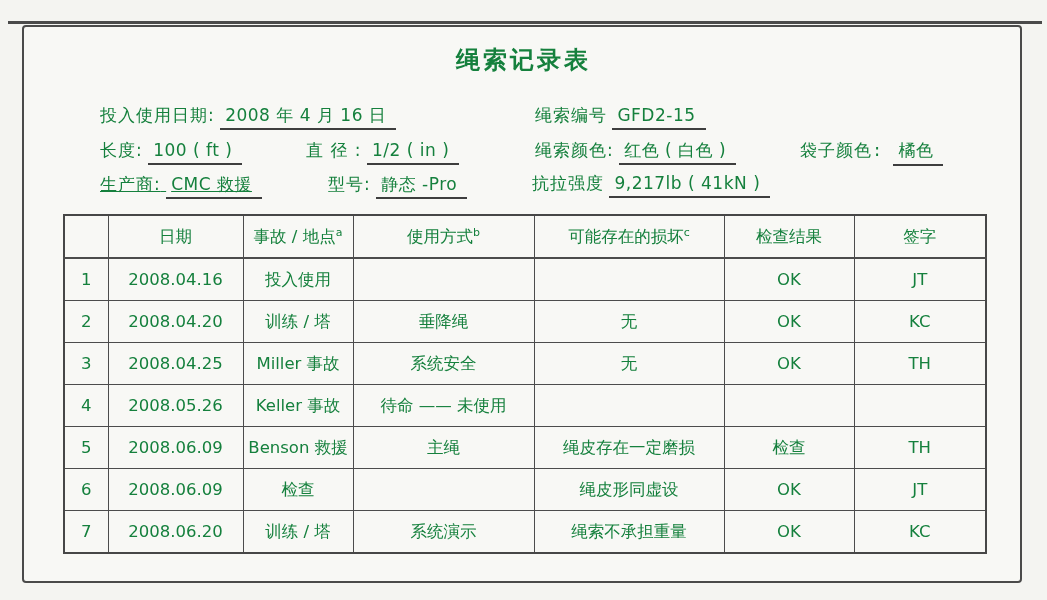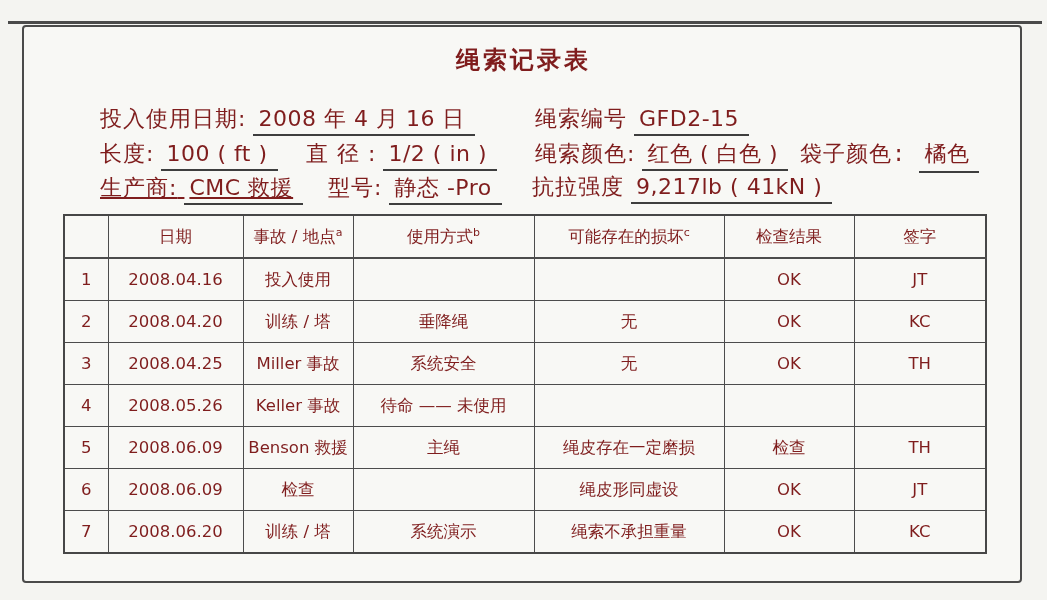--- a/index.html
+++ b/index.html
@@ -1,41 +1,41 @@
 <!DOCTYPE html>
 <html><head>
 <meta charset="utf-8">
 <style>
   html,body { margin:0; padding:0; }
   .page {
     position:relative;
     width:1047px; height:600px;
     background:#f4f4f1;
     font-family:"DejaVu Sans","Liberation Sans",sans-serif;
-    color:#7f1d1d;
+    color:#15803d;
     overflow:hidden;
   }
   .artifact-line {
     position:absolute; left:8px; top:21px;
     width:1034px; height:3px;
     background:#4a4a4a;
   }
   .doc-frame {
     position:absolute; left:22px; top:25px;
     width:996px; height:554px;
     border:2px solid #4a4a4a;
     border-radius:4px;
     background:#f8f8f5;
   }
   .title {
     position:absolute; left:0; top:44px; width:100%;
     margin:0; text-align:center;
     font-size:24px; font-weight:bold; letter-spacing:3px;
   }
-  .info-item { position:absolute; font-size:22px; white-space:nowrap; }
+  .info-item { position:absolute; font-size:17px; white-space:nowrap; }
   .info-label { letter-spacing:1px; }
   .info-value {
     border-bottom:2px solid #3e3e3e;
     padding:0 10px 3px 5px;
     letter-spacing:0.5px;
   }
   table.log {
     position:absolute; left:63px; top:214px;
     width:922px;
     border-collapse:collapse; table-layout:fixed;

